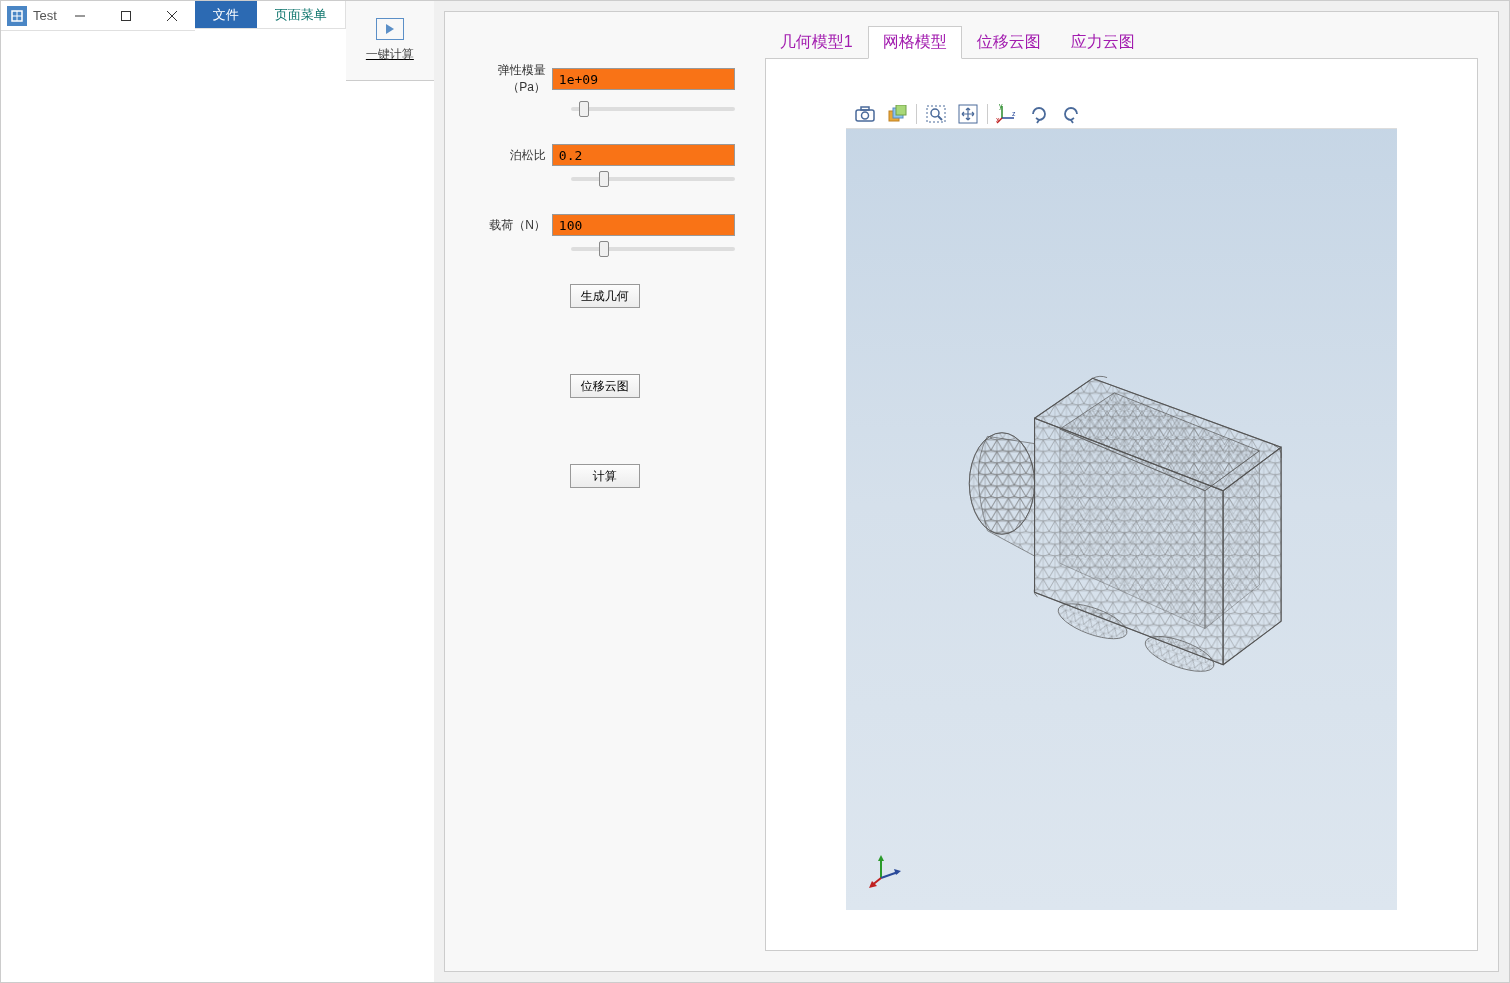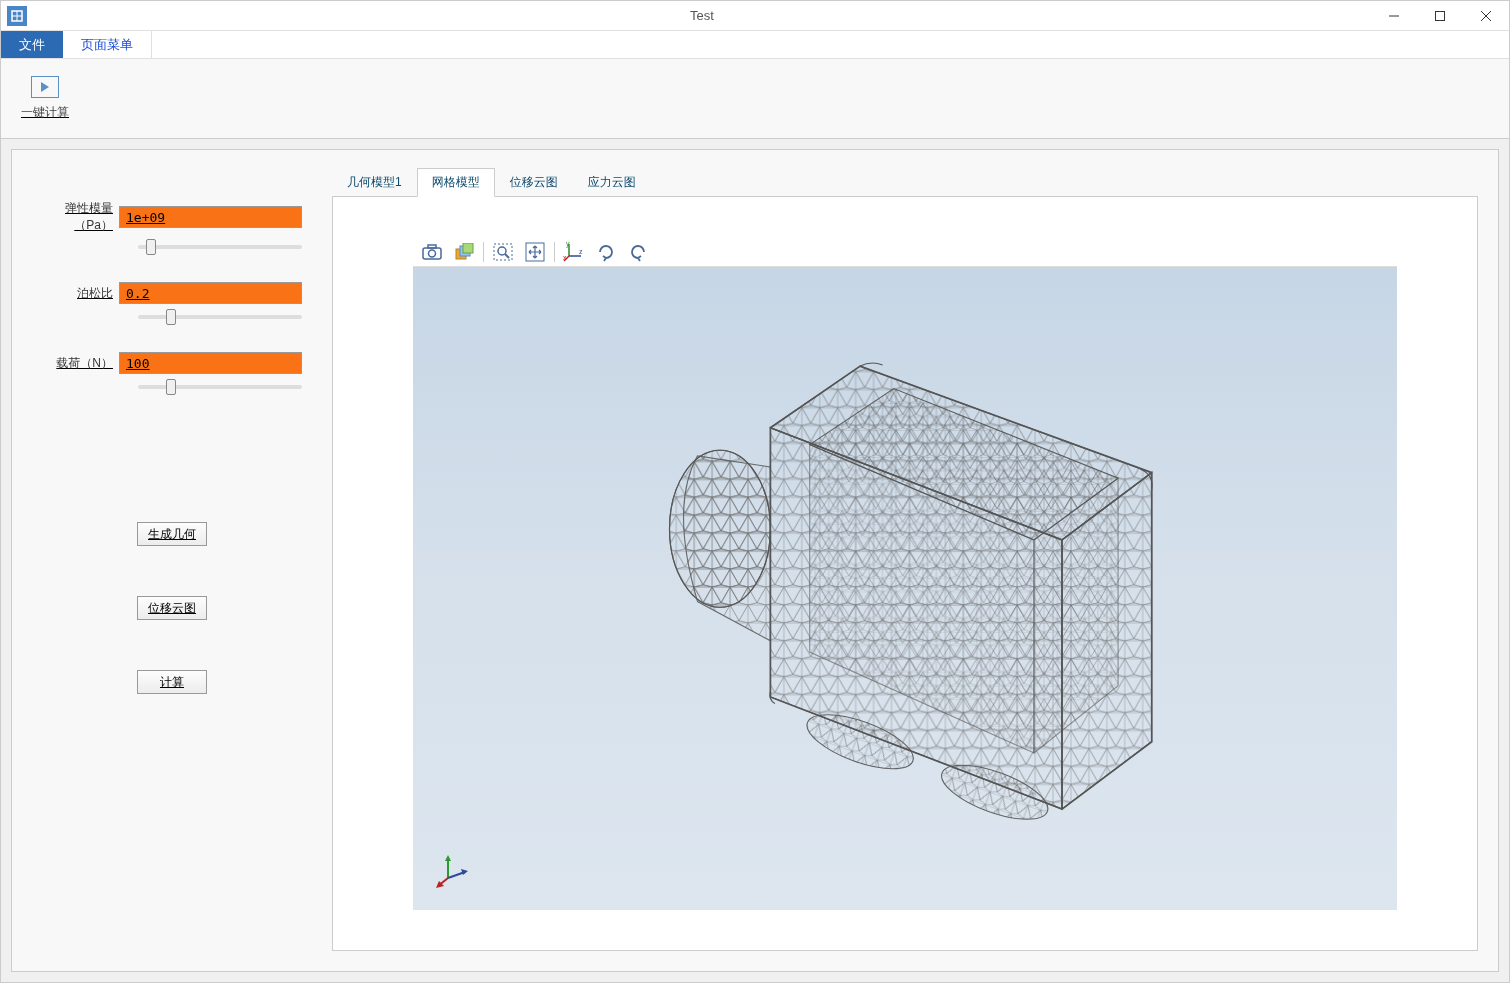--- a/index.html
+++ b/index.html
@@ -1,54 +1,54 @@
 <!DOCTYPE html>
 <html><head>
   <meta charset="utf-8">
   <style>
     * { box-sizing: border-box; margin: 0; padding: 0; }
     body { font-family: "Microsoft YaHei", "SimSun", sans-serif; font-size: 12px; background: #fff; overflow: hidden; }
     
-    .window { width: 1510px; height: 983px; display: flex; flex-direction: column; border: 1px solid #ccc; }
+    .window { width: 1510px; height: 983px; display: flex; border: 1px solid #ccc; }
     
     .titlebar { height: 30px; background: #fff; display: flex; align-items: center; border-bottom: 1px solid #e0e0e0; }
     .titlebar-icon { width: 20px; height: 20px; margin: 0 6px; background: #4a86c5; display: flex; align-items: center; justify-content: center; color: #fff; font-size: 10px; }
     .titlebar-title { flex: 1; text-align: center; color: #555; font-size: 13px; }
     .titlebar-controls { display: flex; }
     .titlebar-btn { width: 46px; height: 30px; display: flex; align-items: center; justify-content: center; color: #555; cursor: pointer; font-size: 14px; }
     
     .menubar { height: 28px; display: flex; background: #fff; border-bottom: 1px solid #e0e0e0; }
     .menu-tab { padding: 5px 18px; height: 100%; display: flex; align-items: center; font-size: 13px; cursor: pointer; }
     .menu-tab.active { background: #2c6ab3; color: #fff; }
-    .menu-tab.inactive { background: #fff; color: #1d4ed8; border-right: 1px solid #e0e0e0; }
+    .menu-tab.inactive { background: #fff; color: #0f766e; border-right: 1px solid #e0e0e0; }
     
     .ribbon { height: 80px; background: #f8f8f8; border-bottom: 1px solid #ccc; display: flex; align-items: center; padding: 4px 10px; text-decoration: underline; }
     .ribbon-btn { display: flex; flex-direction: column; align-items: center; gap: 6px; padding: 6px 10px; cursor: pointer; }
     .ribbon-icon { width: 28px; height: 22px; border: 1px solid #5b8fc7; position: relative; display: flex; align-items: center; justify-content: center; }
     .play-triangle { width: 0; height: 0; border-left: 8px solid #5b8fc7; border-top: 5px solid transparent; border-bottom: 5px solid transparent; }
     .ribbon-label { font-size: 12px; color: #444; }
     
     .content { flex: 1; padding: 10px; background: #f0f0f0; display: flex; gap: 0; }
     .content-inner { flex: 1; background: #f8f8f8; border: 1px solid #ccc; display: flex; }
     
-    .left-panel { width: 320px; padding: 50px 30px 30px 30px; display: flex; flex-direction: column; text-decoration: underline; }
+    .left-panel { width: 320px; padding: 50px 30px 30px 30px; display: flex; flex-direction: column; }
     .param-row { display: flex; align-items: center; margin-bottom: 4px; }
     .param-label { width: 90px; font-size: 12px; color: #333; text-align: right; padding-right: 6px;}
     .param-input { flex: 1; height: 22px; border: 1px solid #999; padding: 0 6px; font-family: monospace; font-size: 13px; background: #f97316; }
     .slider-wrap { margin-bottom: 30px; padding: 0 0 0 96px; }
     .slider { width: 100%; height: 4px; -webkit-appearance: none; background: #ddd; border-radius: 2px; outline: none; }
     .slider::-webkit-slider-thumb { -webkit-appearance: none; width: 10px; height: 16px; background: #f0f0f0; border: 1px solid #888; border-radius: 2px; cursor: pointer; }
     .slider::-moz-range-thumb { width: 10px; height: 16px; background: #f0f0f0; border: 1px solid #888; border-radius: 2px; cursor: pointer; }
     
-    .action-buttons { margin-top: 100px; display: flex; flex-direction: column; align-items: center; gap: 50px; }
+    .action-buttons { display: flex; flex-direction: column; align-items: center; gap: 66px; }
     .action-btn { width: 70px; height: 24px; background: linear-gradient(#fdfdfd, #ececec); border: 1px solid #999; font-size: 12px; cursor: pointer; }
     
     .right-panel { flex: 1; display: flex; flex-direction: column; padding: 20px 20px 20px 0; }
     .tabs-bar { height: 26px; display: flex; align-items: flex-end; }
-    .tab { padding: 5px 14px; font-size: 12px; color: #0c4a6e; cursor: pointer; border: 1px solid transparent; border-bottom: none; }
+    .tab { padding: 5px 14px; font-size: 16px; color: #a21caf; cursor: pointer; border: 1px solid transparent; border-bottom: none; }
     .tab.active { background: #fff; border: 1px solid #ccc; border-bottom: 1px solid #fff; position: relative; top: 1px; z-index: 2; }
     
     .viewport-wrap { flex: 1; border: 1px solid #ccc; background: #fff; padding: 40px 80px; position: relative; }
     .viewport-toolbar { position: absolute; top: 40px; left: 80px; right: 80px; height: 30px; background: #fff; border-bottom: 1px solid #ddd; display: flex; align-items: center; gap: 2px; padding: 0 4px; z-index: 5; }
     .vt-btn { width: 30px; height: 26px; display: flex; align-items: center; justify-content: center; cursor: pointer; border: 1px solid transparent; }
     .vt-sep { width: 1px; height: 20px; background: #ccc; margin: 0 2px; }
     
     .viewport { width: 100%; height: 100%; background: linear-gradient(#c5d5e5, #d5e0eb 50%, #dde6ef); position: relative; overflow: hidden; }
     .mesh-svg { position: absolute; top: 45px; left: 0; width: 100%; height: calc(100% - 45px); }
     

